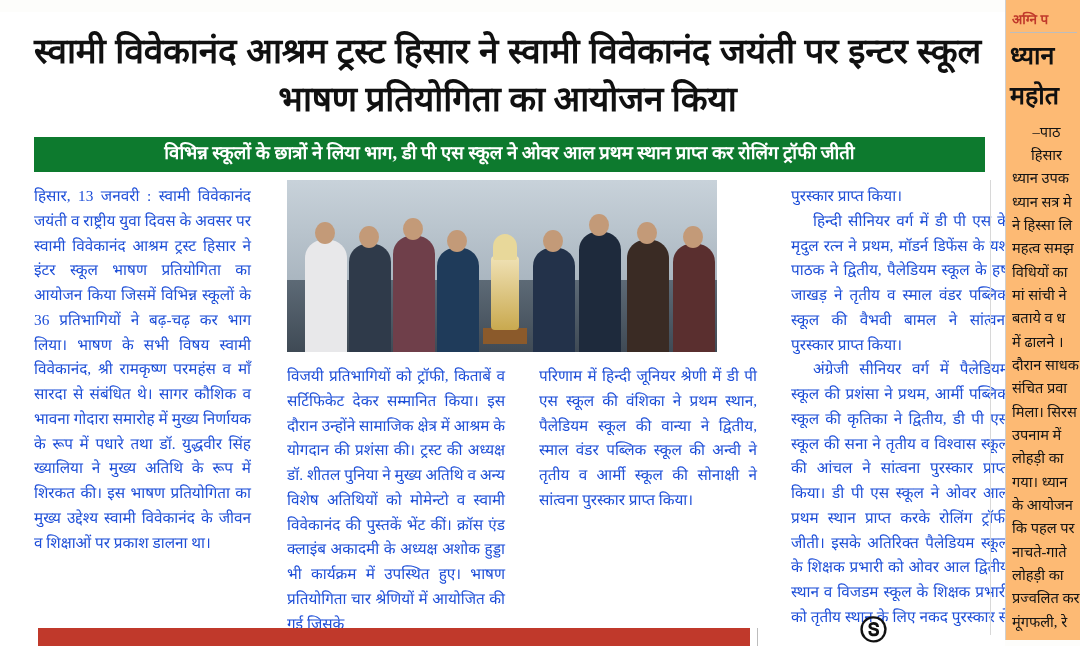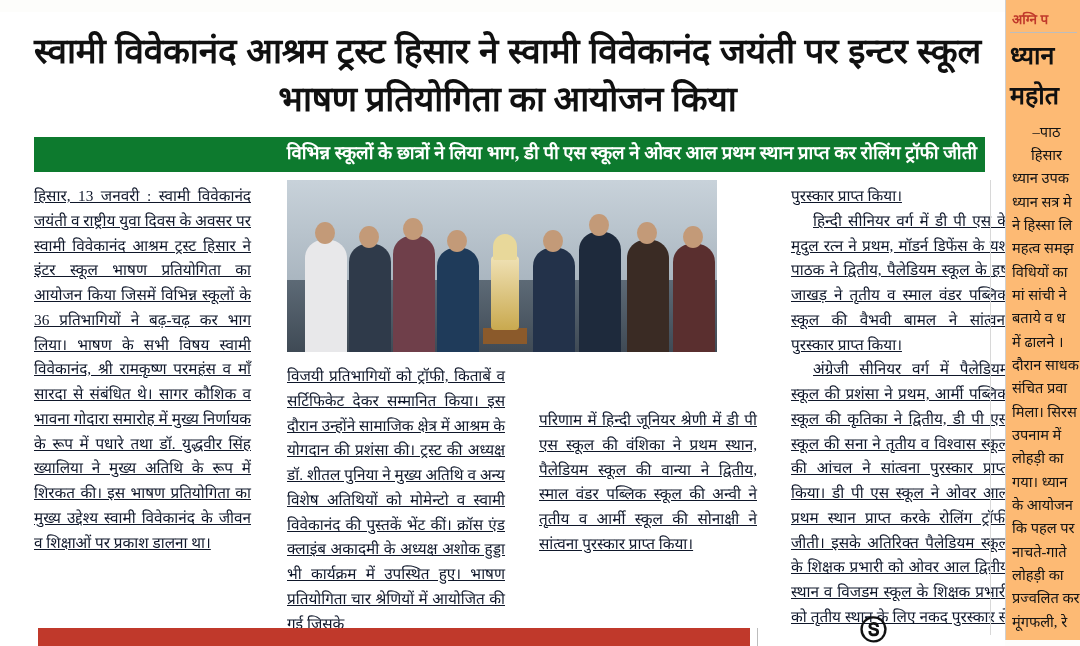--- a/index.html
+++ b/index.html
@@ -42,21 +42,21 @@
   }
   .subhead-band {
     margin: 12px 20px 0 34px;
     background: #0d7a2e;
     color: #ffffff;
     font-family: "Liberation Serif", serif;
     font-weight: bold;
     font-size: 18.5px;
     line-height: 1.35;
     padding: 4px 8px 6px 8px;
-    text-align: right;
+    text-align: center;
     white-space: nowrap;
     overflow: hidden;
   }
   .byline {
     margin: 10px 0 4px 0;
     font-family: "Liberation Serif", serif;
     font-weight: bold;
     font-size: 16px;
     text-align: center;
     color: #111;
@@ -67,23 +67,22 @@
     top: 172px;
     width: 948px;
     height: 455px;
   }
   .col {
     position: absolute;
     top: 0;
     font-family: "Liberation Serif", serif;
     font-size: 15.3px;
     line-height: 1.62;
-    color: #0f172a;
+    color: #1d4ed8;
     text-align: justify;
-    text-decoration: underline;
   }
   .col p {
     margin: 0 0 0 0;
     text-indent: 22px;
   }
   .col p.noindent {
     text-indent: 0;
   }
   .col-1 { left: 0;    width: 217px; }
   .col-2 { left: 253px; width: 218px; }
@@ -277,21 +276,21 @@
     <div class="columns">
 
       <div class="col col-1">
         <p class="noindent">हिसार, 13 जनवरी : स्वामी विवेकानंद जयंती व राष्ट्रीय युवा दिवस के अवसर पर स्वामी विवेकानंद आश्रम ट्रस्ट हिसार ने इंटर स्कूल भाषण प्रतियोगिता का आयोजन किया जिसमें विभिन्न स्कूलों के 36 प्रतिभागियों ने बढ़-चढ़ कर भाग लिया। भाषण के सभी विषय स्वामी विवेकानंद, श्री रामकृष्ण परमहंस व माँ सारदा से संबंधित थे। सागर कौशिक व भावना गोदारा समारोह में मुख्य निर्णायक के रूप में पधारे तथा डॉ. युद्धवीर सिंह ख्यालिया ने मुख्य अतिथि के रूप में शिरकत की। इस भाषण प्रतियोगिता का मुख्य उद्देश्य स्वामी विवेकानंद के जीवन व शिक्षाओं पर प्रकाश डालना था।</p>
       </div>
 
       <div class="col col-2" style="top:180px;">
         <p class="noindent">विजयी प्रतिभागियों को ट्रॉफी, किताबें व सर्टिफिकेट देकर सम्मानित किया। इस दौरान उन्होंने सामाजिक क्षेत्र में आश्रम के योगदान की प्रशंसा की। ट्रस्ट की अध्यक्ष डॉ. शीतल पुनिया ने मुख्य अतिथि व अन्य विशेष अतिथियों को मोमेन्टो व स्वामी विवेकानंद की पुस्तकें भेंट कीं। क्रॉस एंड क्लाइंब अकादमी के अध्यक्ष अशोक हुड्डा भी कार्यक्रम में उपस्थित हुए। भाषण प्रतियोगिता चार श्रेणियों में आयोजित की गई जिसके</p>
       </div>
 
-      <div class="col col-3" style="top:180px;margin-top:44px;">
+      <div class="col col-3" style="top:180px;">
         <p class="noindent">परिणाम में हिन्दी जूनियर श्रेणी में डी पी एस स्कूल की वंशिका ने प्रथम स्थान, पैलेडियम स्कूल की वान्या ने द्वितीय, स्माल वंडर पब्लिक स्कूल की अन्वी ने तृतीय व आर्मी स्कूल की सोनाक्षी ने सांत्वना पुरस्कार प्राप्त किया।</p>
       </div>
 
       <div class="col col-4">
         <p class="noindent">पुरस्कार प्राप्त किया।</p>
         <p>हिन्दी सीनियर वर्ग में डी पी एस के मृदुल रत्न ने प्रथम, मॉडर्न डिफेंस के यश पाठक ने द्वितीय, पैलेडियम स्कूल के हर्ष जाखड़ ने तृतीय व स्माल वंडर पब्लिक स्कूल की वैभवी बामल ने सांत्वना पुरस्कार प्राप्त किया।</p>
         <p>अंग्रेजी सीनियर वर्ग में पैलेडियम स्कूल की प्रशंसा ने प्रथम, आर्मी पब्लिक स्कूल की कृतिका ने द्वितीय, डी पी एस स्कूल की सना ने तृतीय व विश्वास स्कूल की आंचल ने सांत्वना पुरस्कार प्राप्त किया। डी पी एस स्कूल ने ओवर आल प्रथम स्थान प्राप्त करके रोलिंग ट्रॉफी जीती। इसके अतिरिक्त पैलेडियम स्कूल के शिक्षक प्रभारी को ओवर आल द्वितीय स्थान व विजडम स्कूल के शिक्षक प्रभारी को तृतीय स्थान के लिए नकद पुरस्कार से सम्मानित किया गया।</p>
       </div>
 
     </div>

